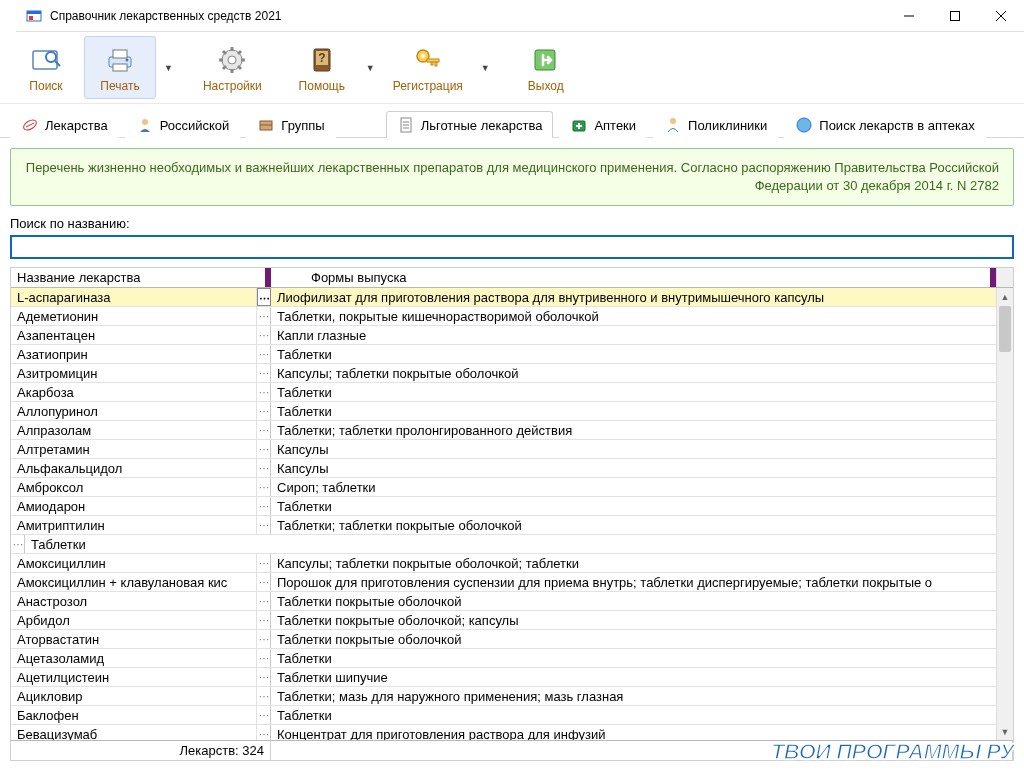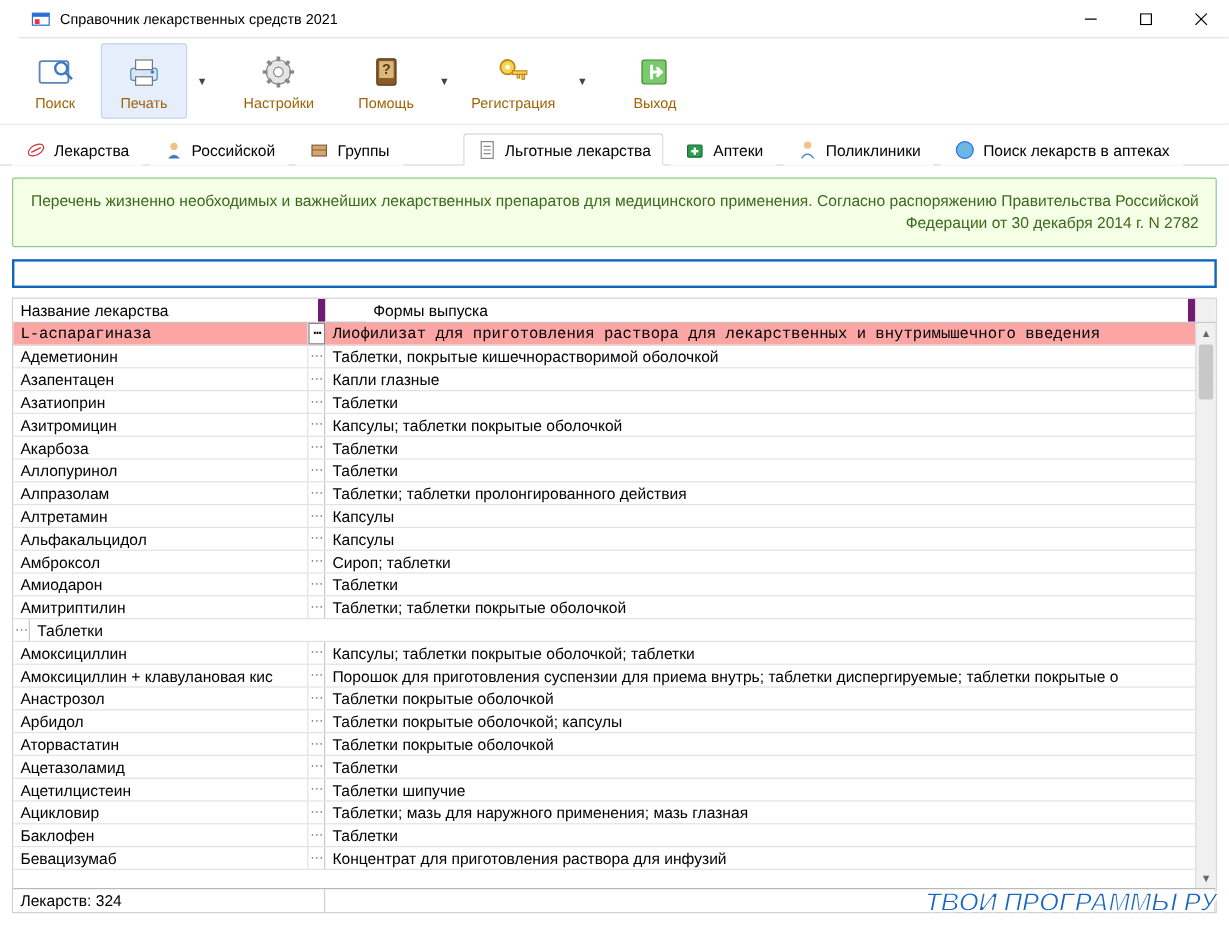--- a/index.html
+++ b/index.html
@@ -158,21 +158,21 @@
     overflow: hidden;
   }
   .row {
     display: flex;
     border-bottom: 1px solid #e2e2e2;
     font-size: 13px;
     height: 19px;
     line-height: 19px;
     white-space: nowrap;
   }
-  .row.selected { background: #fca5a5; font-family: Liberation Mono, monospace; }
+  .row.selected { background: #fef9c3; }
   .row .cell {
     padding: 0 6px;
     border-right: 1px solid #e2e2e2;
     overflow: hidden;
     text-overflow: clip;
   }
   .row .cell.name { width: 246px; flex: none; }
   .row .cell.dots {
     width: 14px; flex: none;
     color: #888;
@@ -207,20 +207,21 @@
   .footer-row {
     display: flex;
     border-top: 1px solid #b8b8b8;
     font-size: 13px;
     background: #fff;
     height: 20px; line-height: 20px;
   }
   .footer-row .fcell {
     padding: 0 6px;
     border-right: 1px solid #cfcfcf;
+    text-align: right;
   }
   .footer-row .fcell.name { width: 260px; flex: none; }
   .footer-row .fcell.form { flex: 1; }
 
   .watermark {
     position: absolute;
     right: 10px; bottom: 6px;
     font-family: Arial, sans-serif;
     font-size: 22px;
     font-weight: 700;
@@ -410,35 +411,36 @@
     <span>Поиск лекарств в аптеках</span>
   </div>
 </div>
 
 <div class="content">
   <div class="banner">
     <span>Перечень жизненно необходимых и важнейших лекарственных препаратов для медицинского применения. Согласно распоряжению Правительства Российской Федерации от 30 декабря 2014 г. N 2782</span>
   </div>
 
   <div class="search-block">
+    <label class="search-label">Поиск по названию:</label>
     <input class="search-input" type="text" value="" style="">
   </div>
 
   <div class="grid-wrap">
     <div class="grid-header">
       <div class="col col-name">Название лекарства</div>
       <div class="col col-form">Формы выпуска</div>
       <div class="col-scroll"></div>
     </div>
     <div class="grid-body">
       <div class="grid-rows" id="grid-rows">
           <div class="row selected">
             <div class="cell name">L-аспарагиназа</div>
             <div class="cell dots">⋯</div>
-            <div class="cell form">Лиофилизат для приготовления раствора для лекарственных и внутримышечного введения</div>
+            <div class="cell form">Лиофилизат для приготовления раствора для внутривенного и внутримышечного капсулы</div>
           </div>
           <div class="row">
             <div class="cell name">Адеметионин</div>
             <div class="cell dots">⋯</div>
             <div class="cell form">Таблетки, покрытые кишечнорастворимой оболочкой</div>
           </div>
           <div class="row">
             <div class="cell name">Азапентацен</div>
             <div class="cell dots">⋯</div>
             <div class="cell form">Капли глазные</div>

